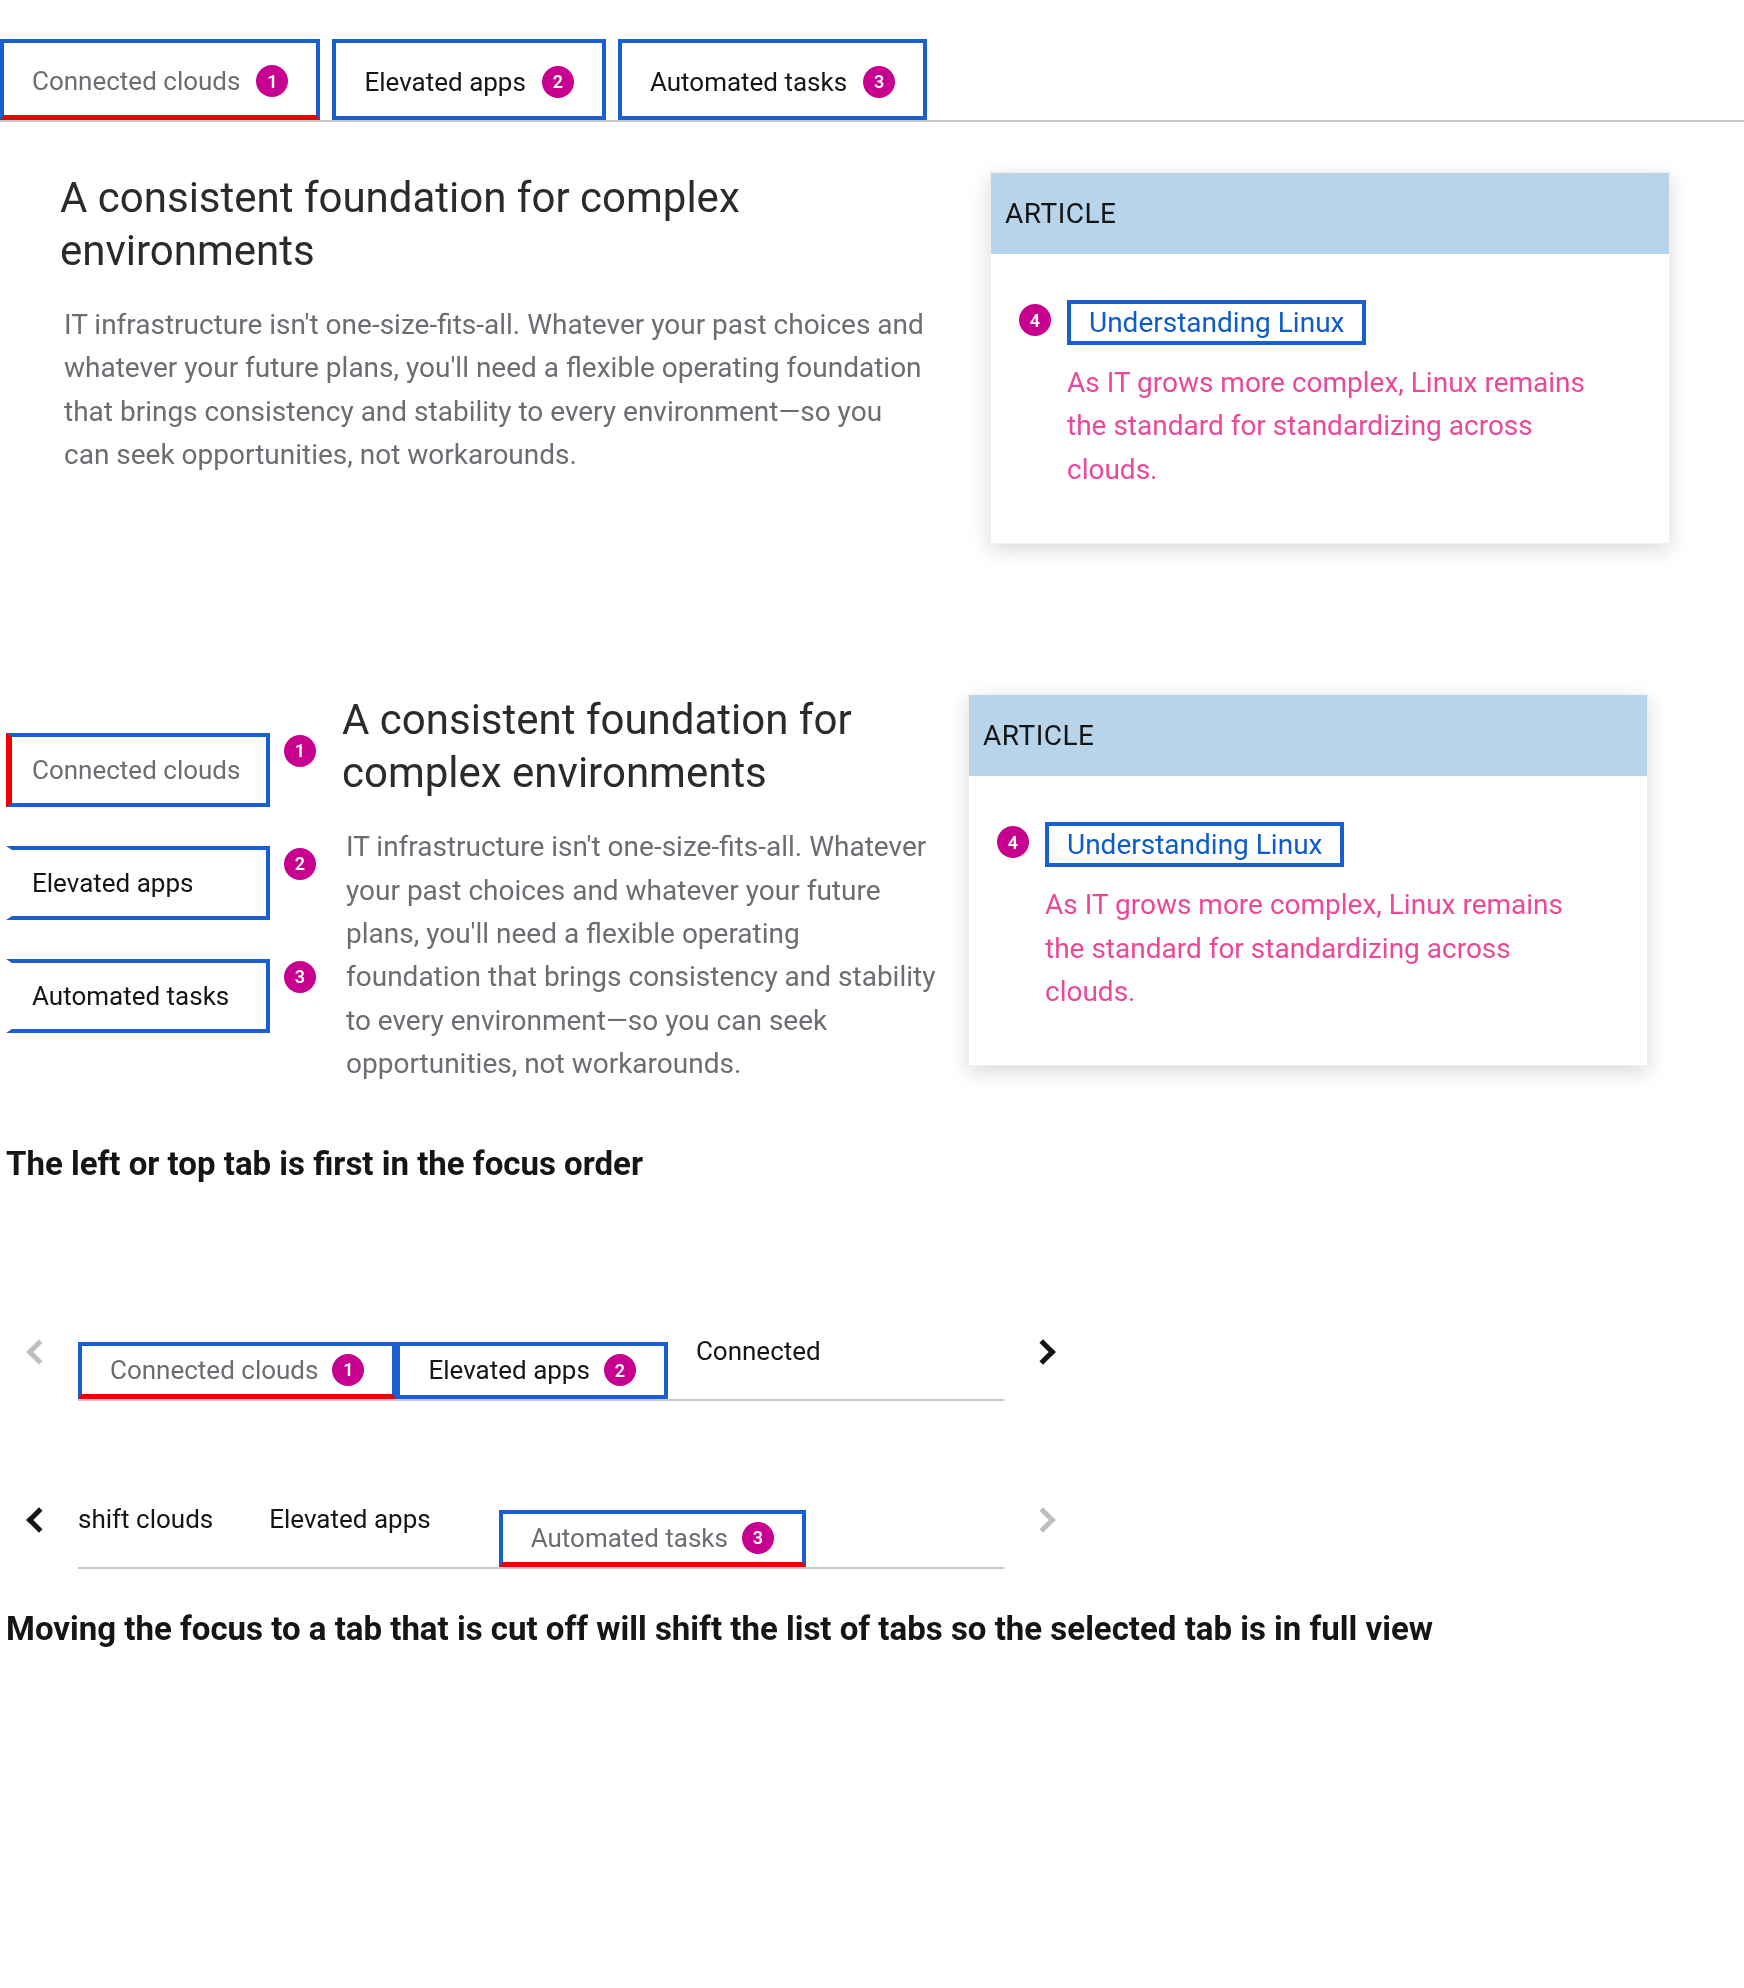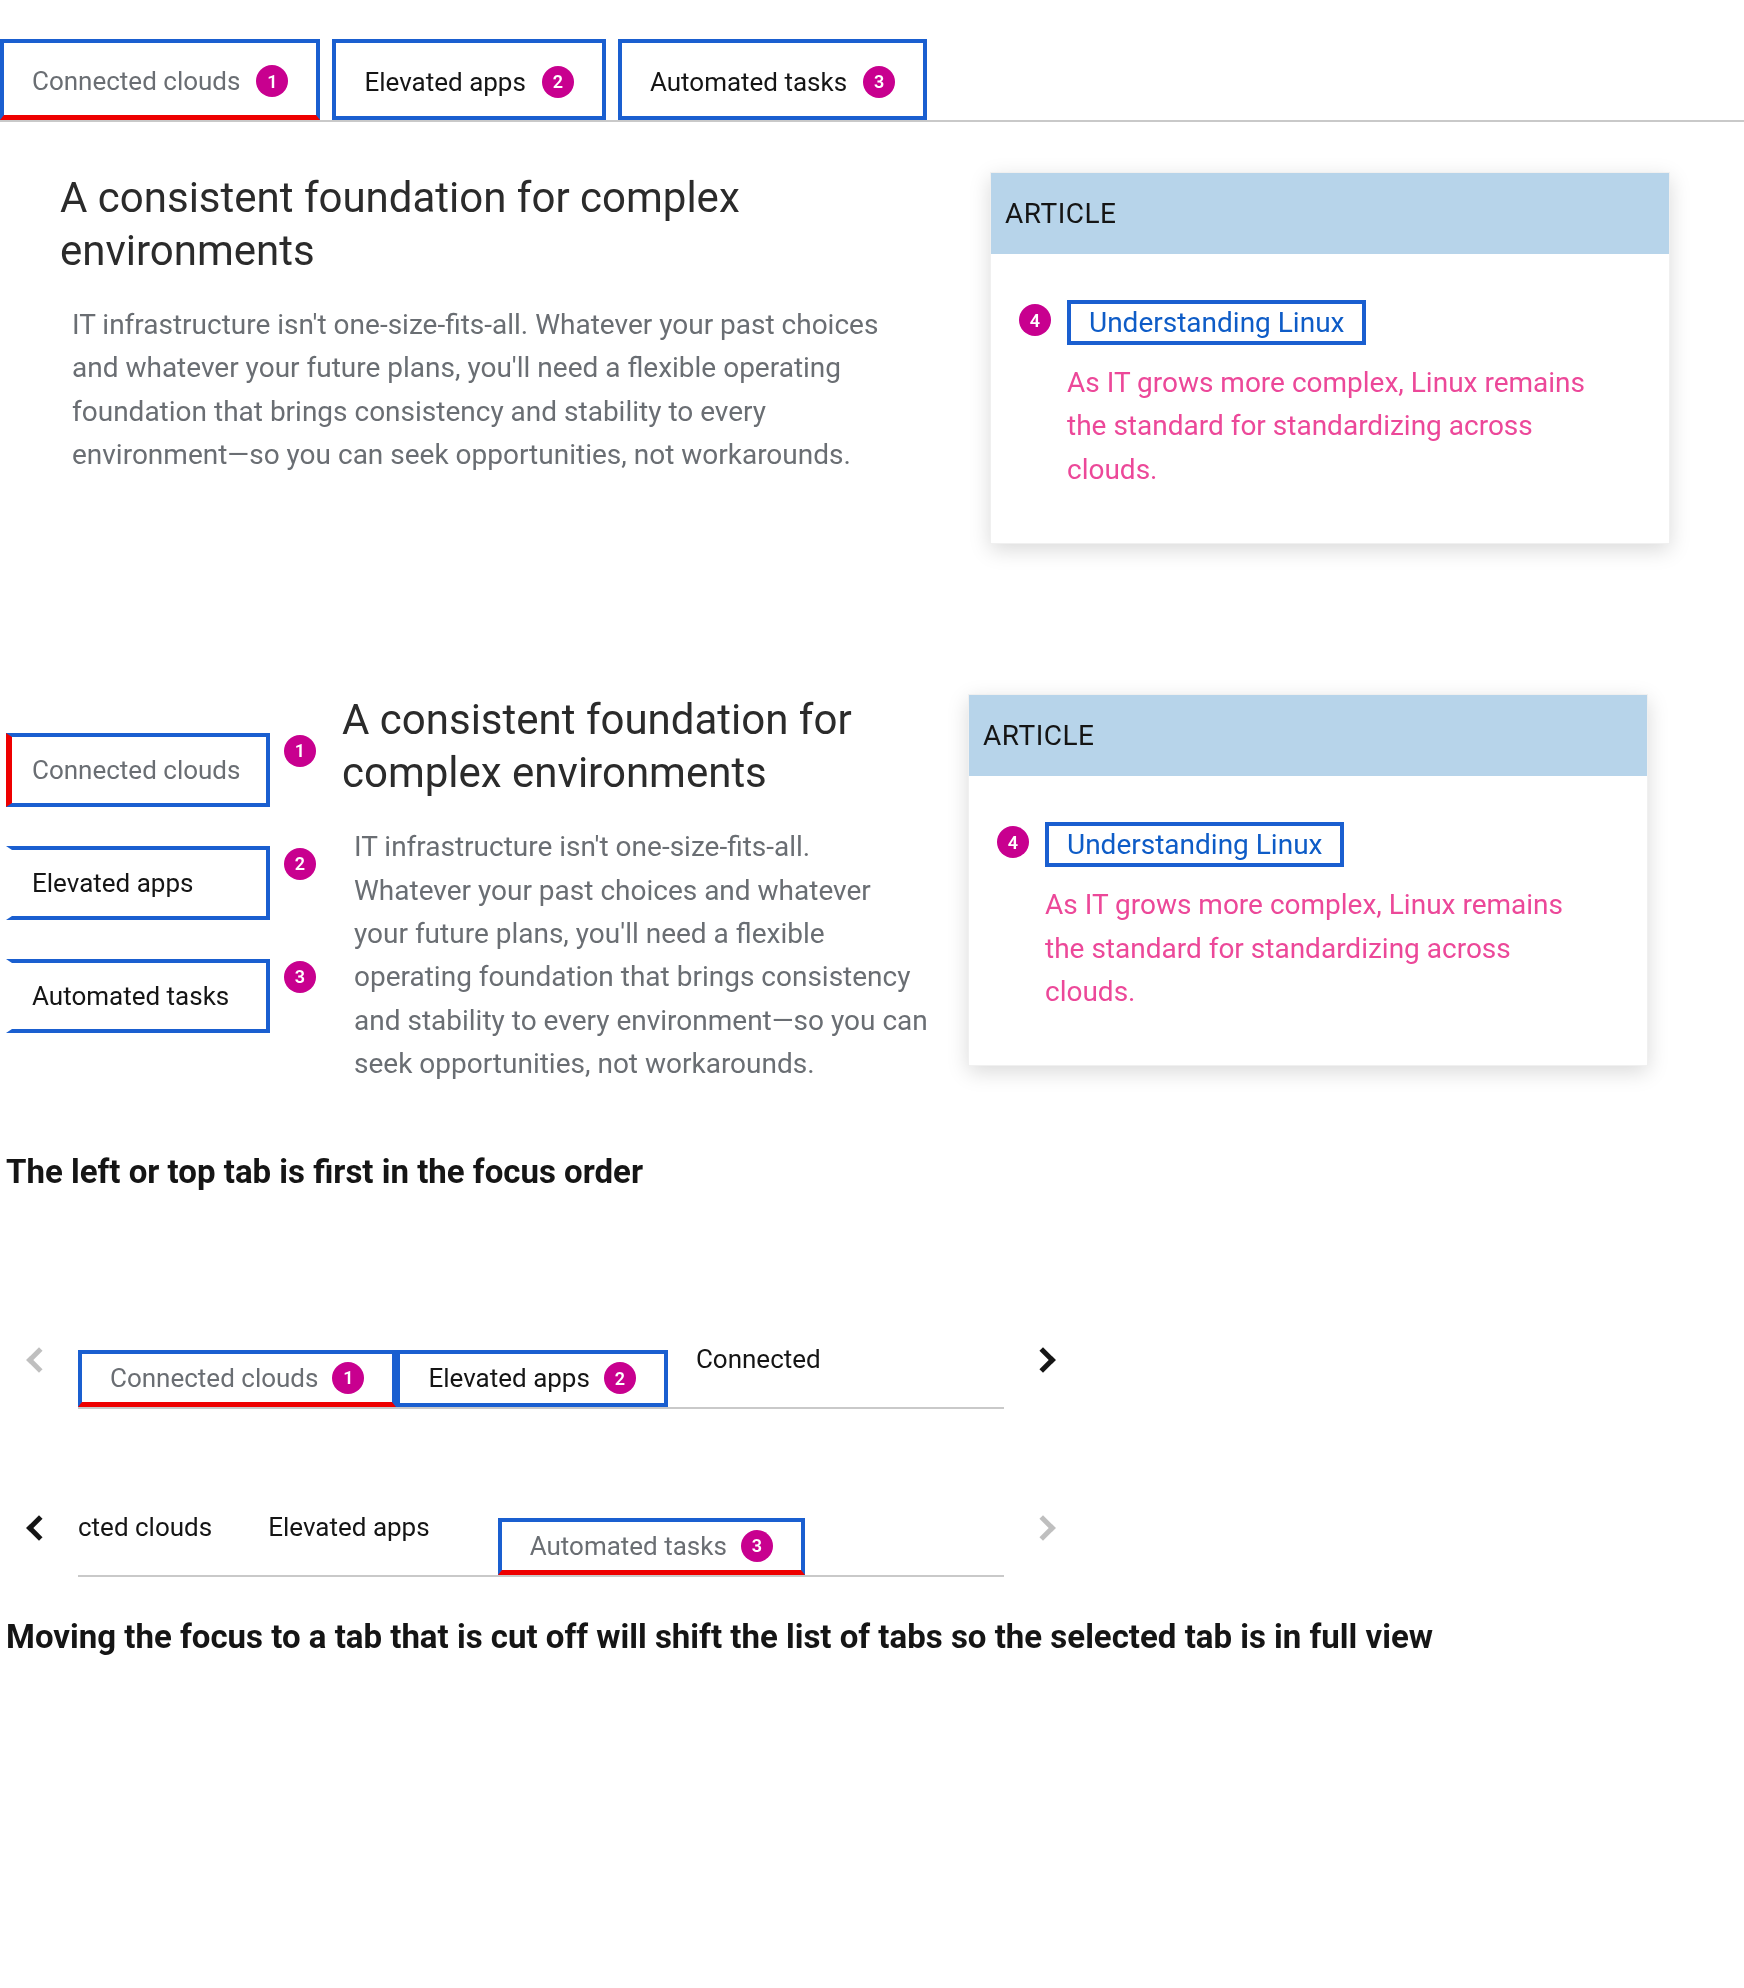--- a/index.html
+++ b/index.html
@@ -31,21 +31,21 @@
     flex:0 0 auto;
   }
   .tab-text{font-size:26px;color:#151515}
   .tab-text.dim{color:var(--gray-text)}
   .red-underline{border-bottom:5px solid var(--red);}
   .caption{font-size:33px;color:#151515;margin:24px 0 0 0;padding:0 6px;font-weight:bold;}
   h2.heading{
     font-size:42px;font-weight:400;color:var(--heading);
     margin:0 0 26px 0;line-height:1.25;
   }
-  p.body{font-size:28px;color:var(--gray-text);line-height:1.55;margin:12px;}
+  p.body{font-size:28px;color:var(--gray-text);line-height:1.55;margin:4px;}
   
   .ex1{padding:0 0 60px 0}
   .ex1-tabbar{
     display:flex;gap:12px;padding:0;margin:0;align-items:stretch;
     border-bottom:2px solid var(--border);
   }
   .ex1-tab{
     display:inline-flex;align-items:center;gap:16px;
     padding:22px 28px 18px 28px;
   }
@@ -203,21 +203,21 @@
       <span class="chev right"></span>
     </button>
   </div>
 
   <div class="scroll-row">
     <button class="scroll-btn">
       <span class="chev left"></span>
     </button>
     <div class="scroll-track">
       <div class="tab" style="padding-left:0">
-        <span class="tab-text">cted clouds</span>
+        <span class="tab-text">shift clouds</span>
       </div>
       <div class="tab">
         <span class="tab-text">Elevated apps</span>
       </div>
       <div class="tab focus-box red-underline" style="margin-left:40px">
         <span class="tab-text dim">Automated tasks</span>
         <span class="marker">3</span>
       </div>
     </div>
     <button class="scroll-btn dim">

